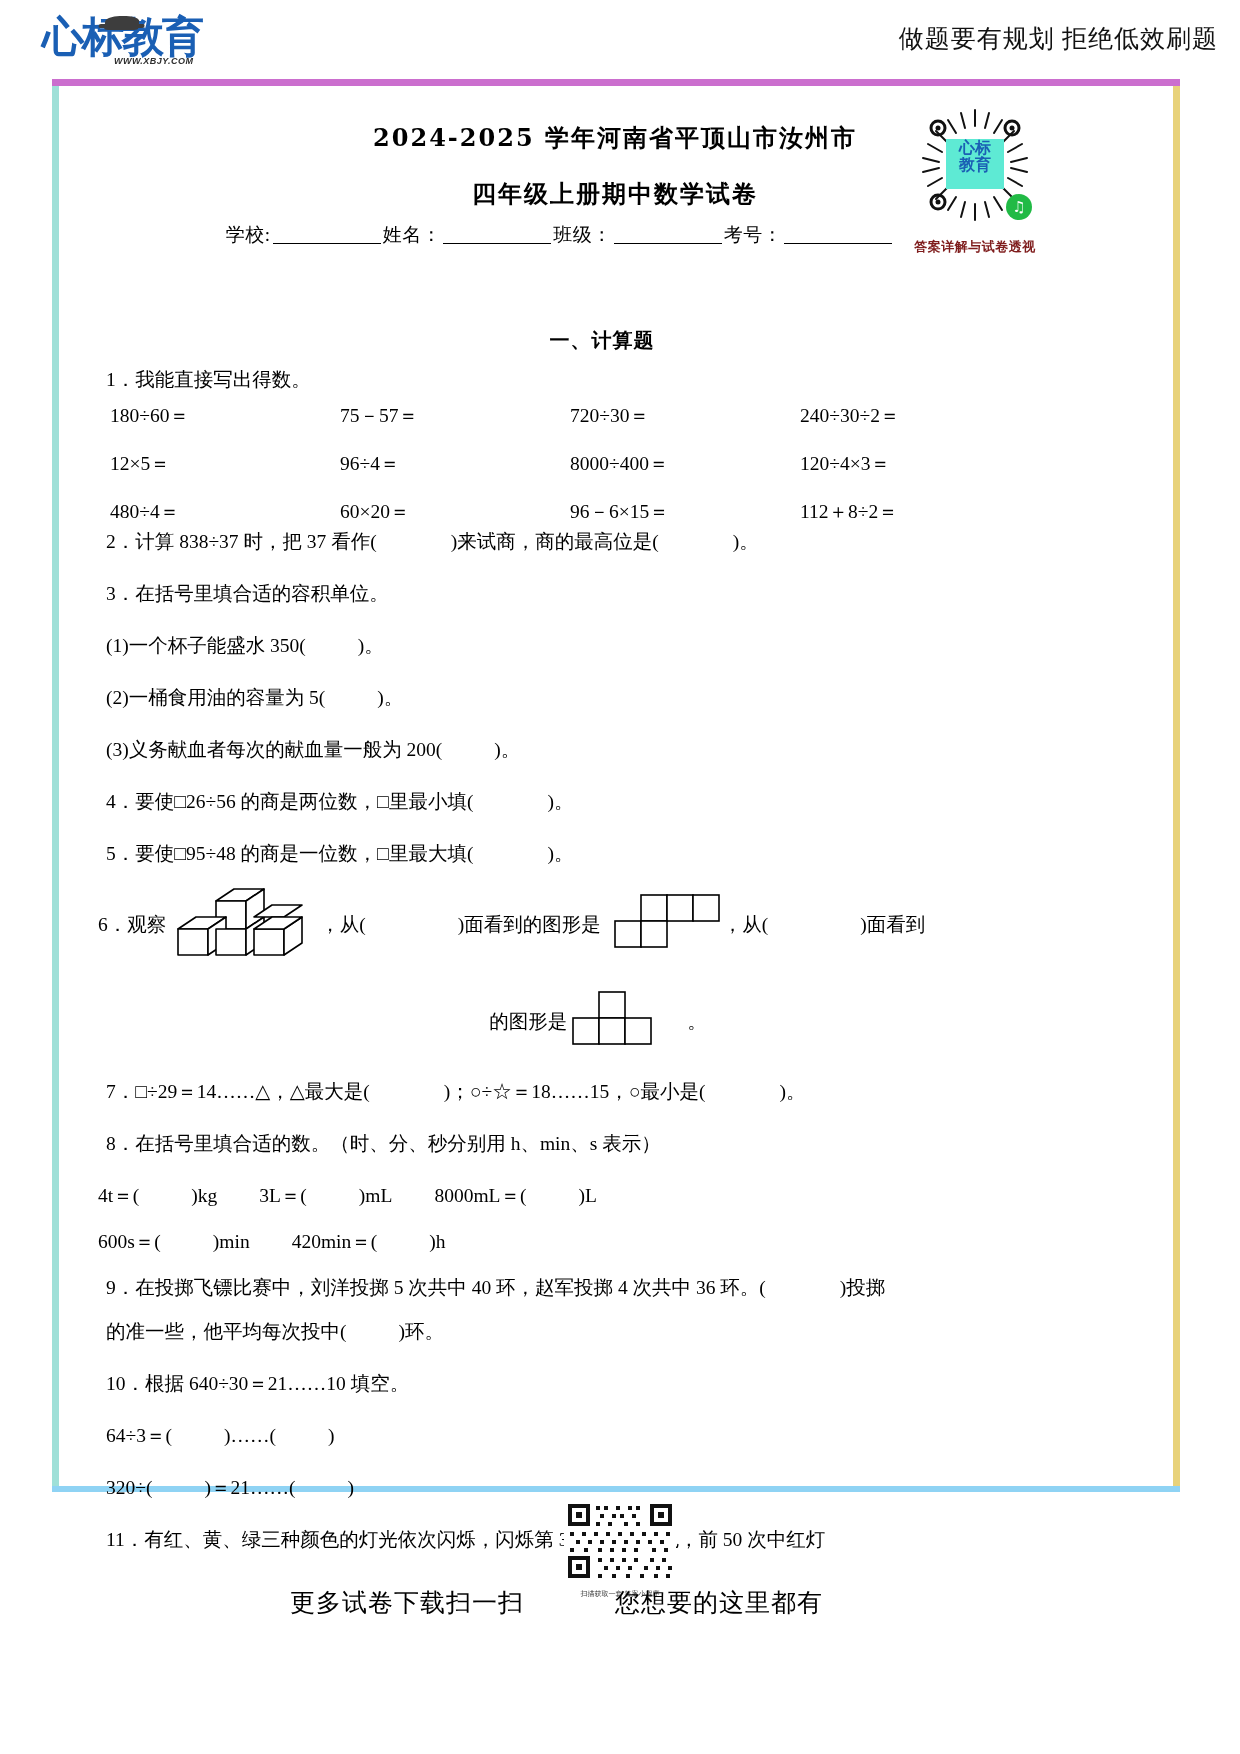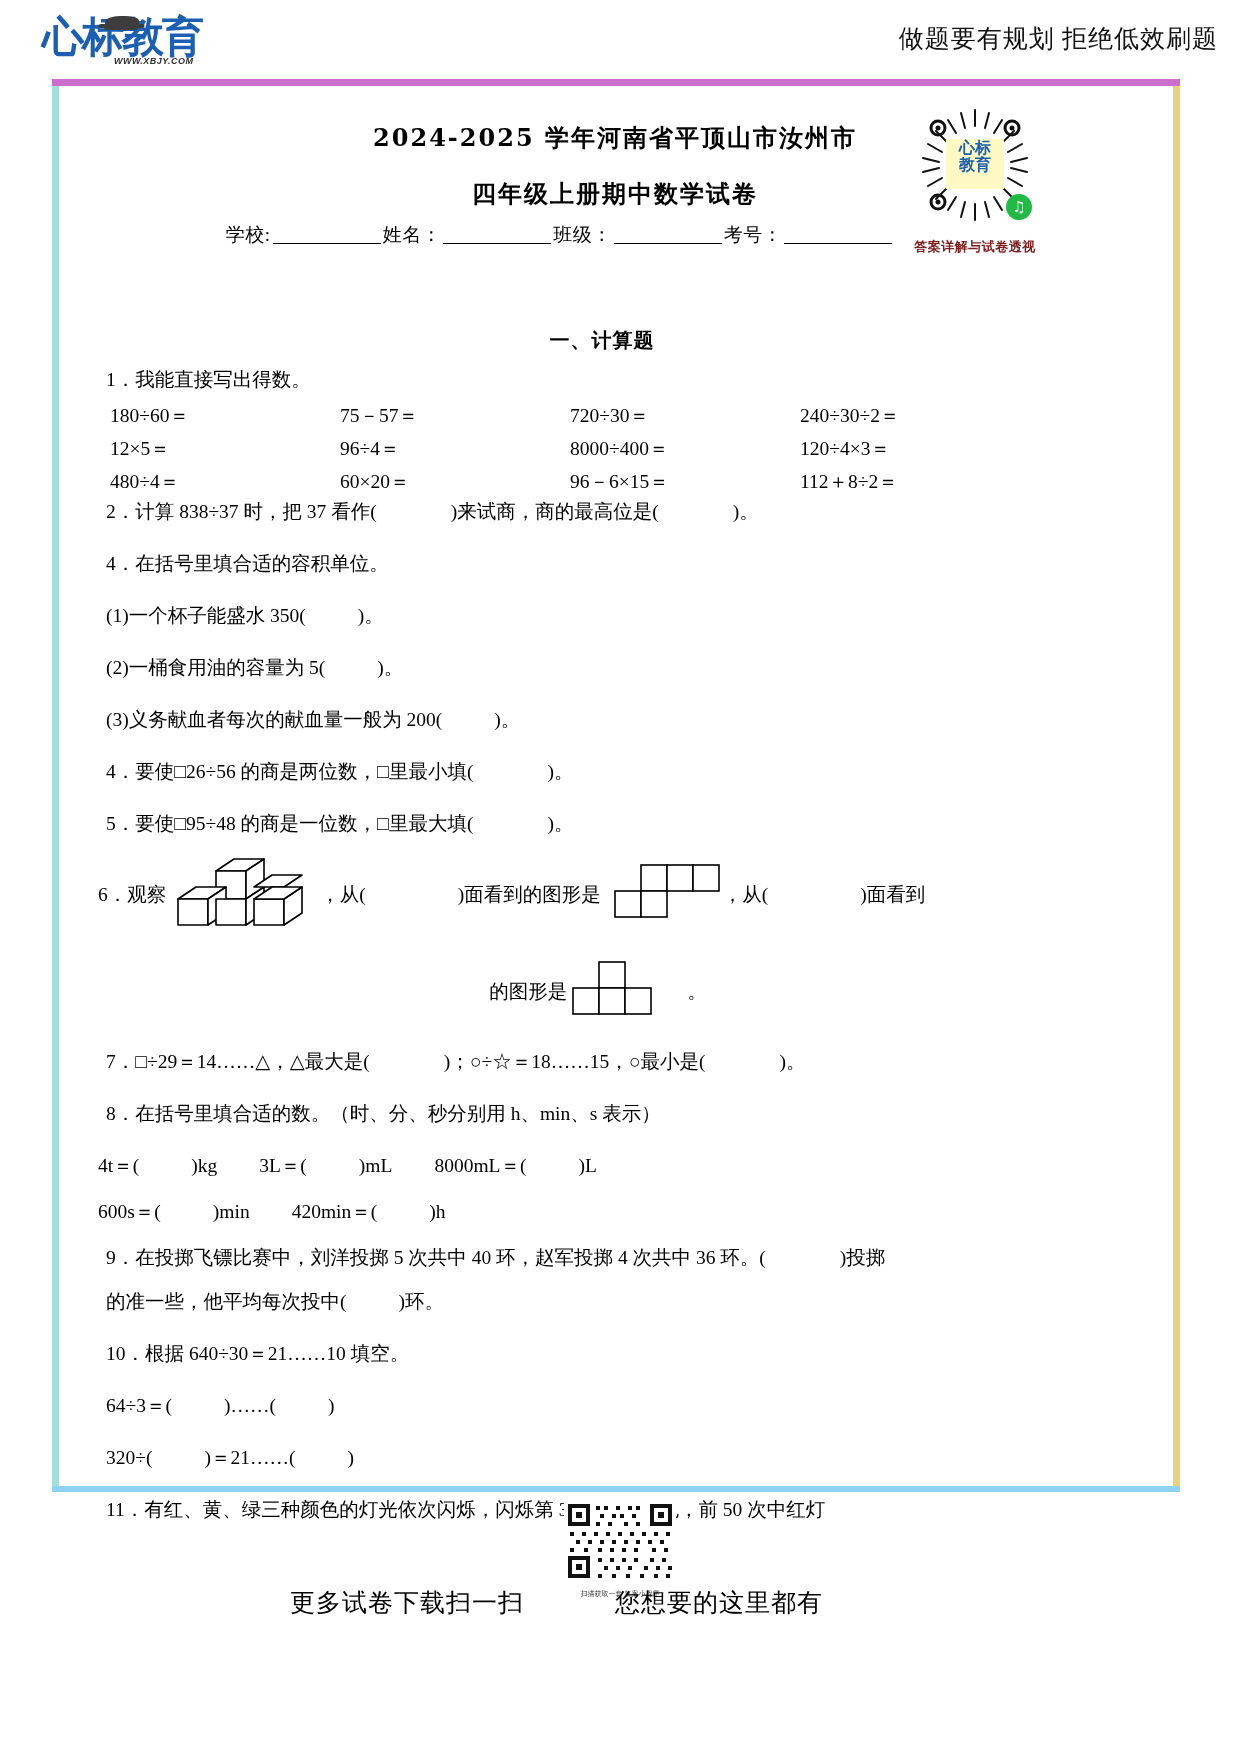--- a/index.html
+++ b/index.html
@@ -148,21 +148,21 @@
   #qr-inner-logo {
     position: absolute;
     left: 30px; top: 33px;
     width: 58px; height: 50px;
     font-family: "DejaVu Sans", sans-serif;
     font-weight: bold;
     color: #1a5fb4;
     font-size: 16px;
     line-height: 17px;
     text-align: center;
-    background: #fef9c3;
+    background: #5eead4;
   }
   #qr-wechat-dot {
     position: absolute;
     right: 2px; bottom: 4px;
     width: 26px; height: 26px;
     border-radius: 50%;
     background: #21ba45;
     color: #fff;
     font-size: 15px;
     line-height: 26px;
@@ -199,21 +199,21 @@
     white-space: nowrap;
   }
   .q-spaced { margin-bottom: 22px; }
   .q-indent { margin-left: 8px; }
 
   
   .calc-grid {
     display: grid;
     grid-template-columns: 230px 230px 230px 230px;
     margin: 6px 0 0 12px;
-    row-gap: 3px;
+    row-gap: 18px;
   }
   .calc-cell { font-size: 19.5px; line-height: 30px; white-space: nowrap; }
 
   
   .units-row { margin: 0 0 16px 0; white-space: nowrap; }
   .units-row span.gap { display: inline-block; width: 42px; }
 
   .paren-gap { display: inline-block; width: 74px; }
   .paren-gap-sm { display: inline-block; width: 52px; }
   .paren-gap-lg { display: inline-block; width: 92px; }
@@ -354,21 +354,21 @@
     <div class="calc-cell">60×20＝</div>
     <div class="calc-cell">96－6×15＝</div>
     <div class="calc-cell">112＋8÷2＝</div>
   </div>
 
 
   <div class="q-line q-spaced q-indent">
     <span>2．计算 838÷37 时，把 37 看作(</span><span class="paren-gap"></span><span>)来试商，商的最高位是(</span><span class="paren-gap"></span><span>)。</span>
   </div>
 
-  <div class="q-line q-spaced q-indent">4．在括号里填合适的容积单位。</div>
+  <div class="q-line q-spaced q-indent">3．在括号里填合适的容积单位。</div>
 
   <div class="q-line q-spaced q-indent">
     <span>(1)一个杯子能盛水 350(</span><span class="paren-gap-sm"></span><span>)。</span>
   </div>
 
   <div class="q-line q-spaced q-indent">
     <span>(2)一桶食用油的容量为 5(</span><span class="paren-gap-sm"></span><span>)。</span>
   </div>
 
   <div class="q-line q-spaced q-indent">

